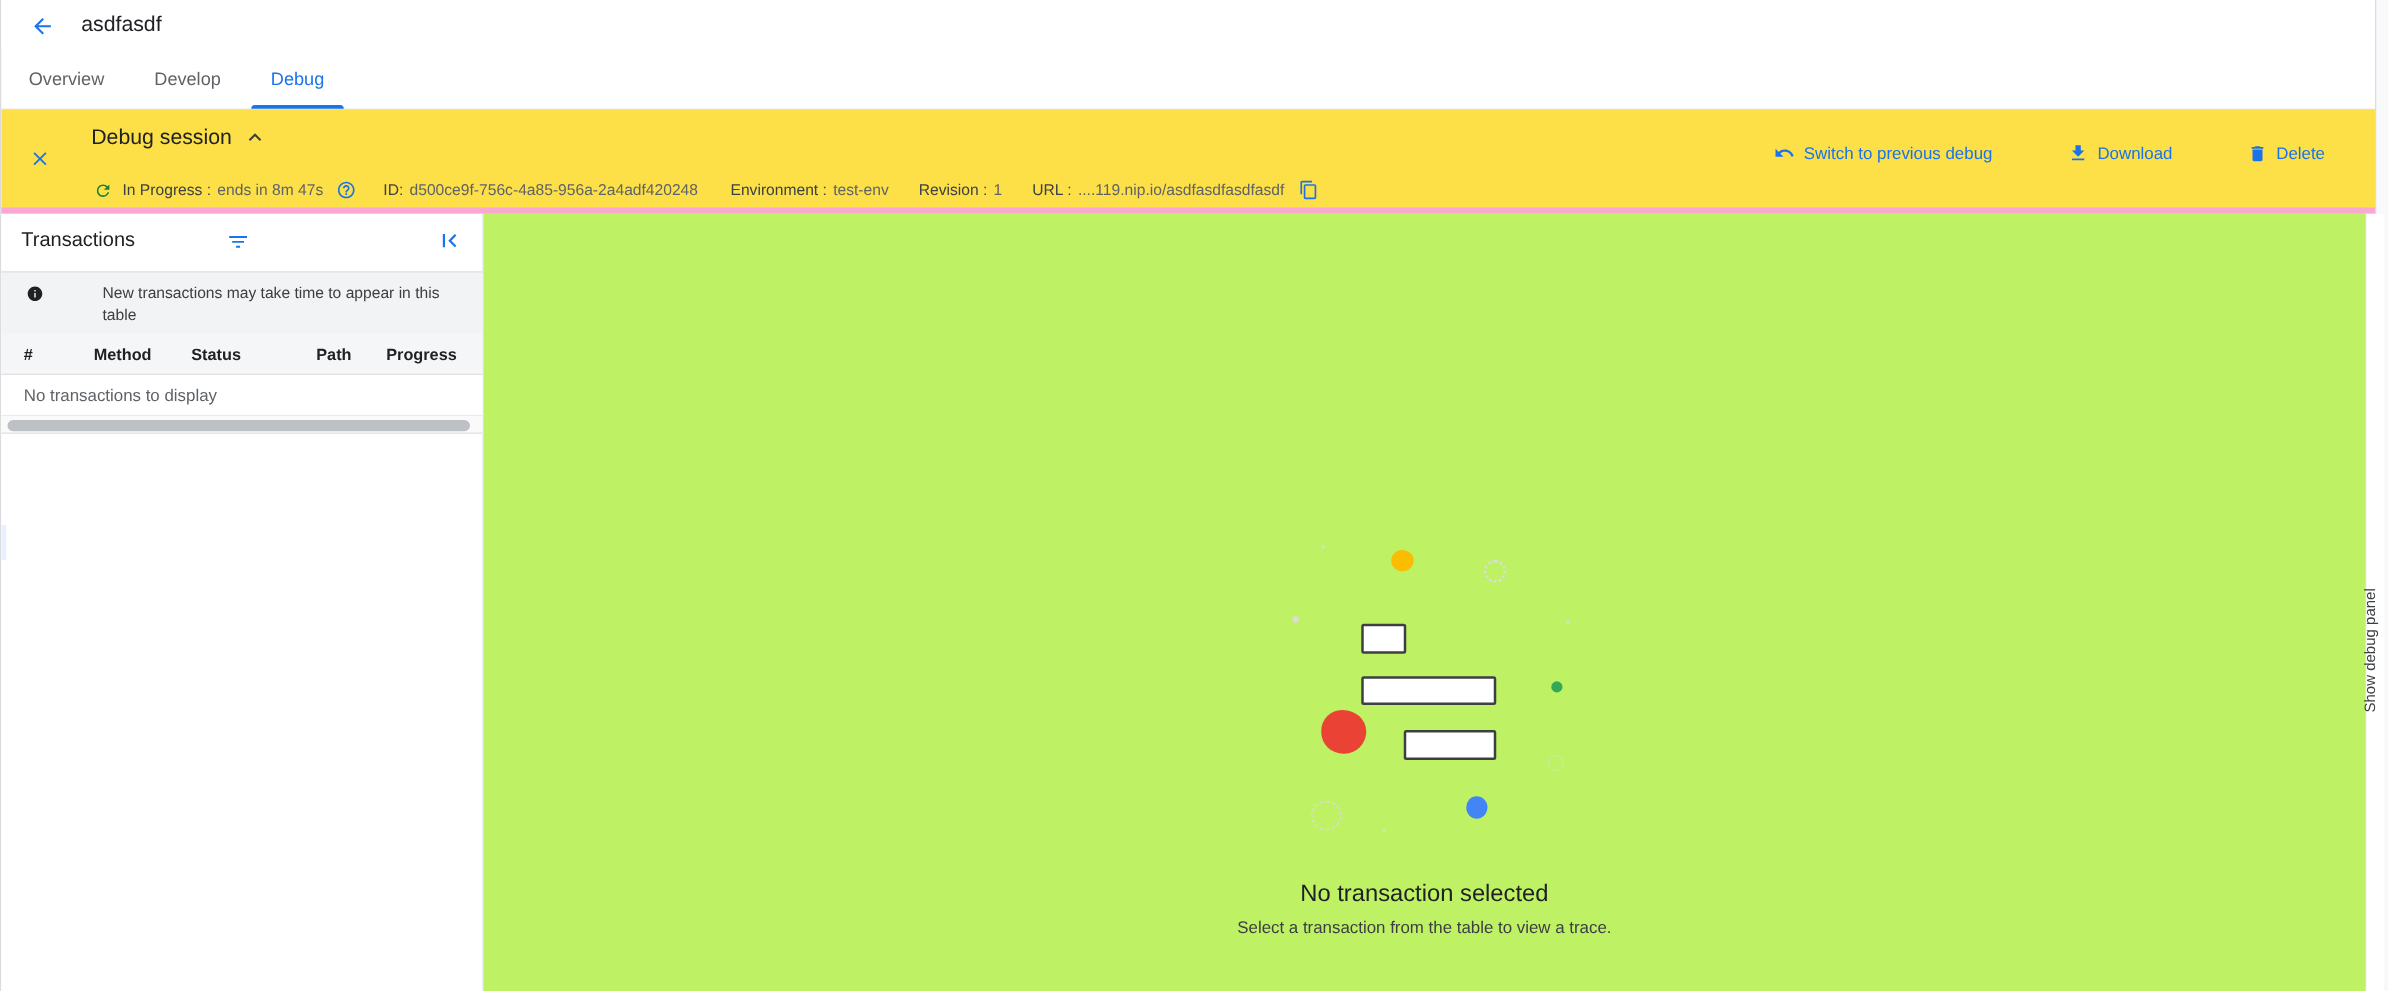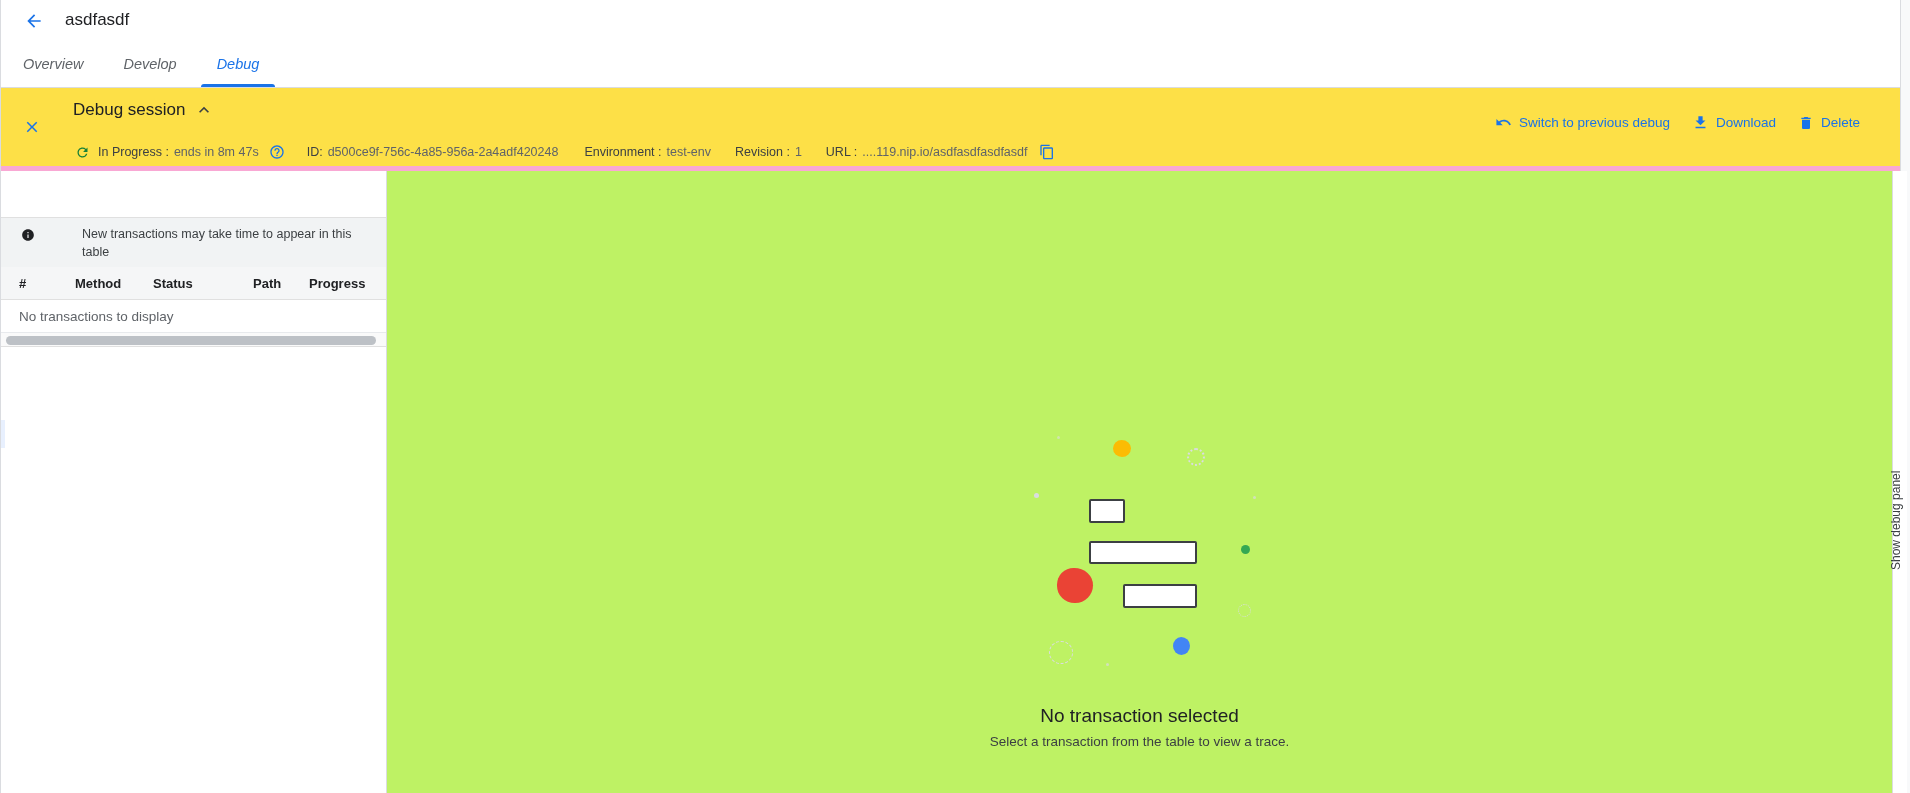--- a/index.html
+++ b/index.html
@@ -6,38 +6,38 @@
   html,body { background:#fff; }
   body { font-family:"Liberation Sans", sans-serif; color:#202124; }
   .stage { position:relative; width:1910px; height:793px; background:#fff; overflow:hidden; border-left:1px solid #dadce0; }
 
   
   .app-header { position:absolute; left:0; top:0; width:1899px; height:40px; background:#fff; }
   .back-btn { position:absolute; left:20px; top:8px; width:26px; height:26px; display:flex; align-items:center; justify-content:center; cursor:pointer; border-radius:50%; }
   .page-title { position:absolute; left:64px; top:10px; font-size:17px; font-weight:500; color:#202124; }
 
   
-  .tabbar { position:absolute; left:0; top:40px; width:1899px; height:48px; border-bottom:1px solid #dadce0; display:flex; align-items:stretch; padding-left:2px;font-style:italic; }
+  .tabbar { position:absolute; left:0; top:40px; width:1899px; height:48px; border-bottom:1px solid #dadce0; display:flex; align-items:stretch; padding-left:2px; }
   .tab { position:relative; display:flex; align-items:center; padding:0 20px; font-size:14.5px; color:#5f6368; font-weight:500; cursor:pointer; }
   .tab.active { color:#1a73e8; }
   .tab.active .tab-ink { position:absolute; left:4px; right:4px; bottom:0; height:3px; background:#1a73e8; border-radius:3px 3px 0 0; }
 
   
   .session-head { position:absolute; left:0; top:88px; width:1899px; height:83px; background:#fde047; border-bottom:5px solid #f9a8d4; }
   .close-btn { position:absolute; left:22px; top:30px; width:20px; height:20px; cursor:pointer; }
   .session-title-row { position:absolute; left:72px; top:11px; display:flex; align-items:center; gap:8px; }
   .session-title { font-size:17px; color:#202124; }
   .chev-btn { width:22px; height:22px; display:flex; align-items:center; justify-content:center; cursor:pointer; }
   .status-row { position:absolute; left:74px; top:54px; height:20px; display:flex; align-items:center; font-size:12.5px; white-space:nowrap;justify-content:flex-end; }
   .status-row .lbl { color:#3c4043; }
   .status-row .val { color:#5f6368; } .mr5{margin-right:5px;} .mr8{margin-right:8px;} .mr10{margin-right:10px;} .mr24{margin-right:24px;} .mr26{margin-right:26px;}
   .help-btn { width:16px; height:16px; cursor:pointer; margin-right:22px; }
   .copy-btn { width:16px; height:16px; margin-left:12px; cursor:pointer; }
 
-  .session-actions { position:absolute; top:26px; right:40px; display:flex; gap:22px; }
+  .session-actions { position:absolute; top:26px; right:40px; display:flex; gap:60px; }
   .action-btn { display:flex; align-items:center; gap:7px; color:#1a73e8; font-size:13.5px; font-weight:500; cursor:pointer; white-space:nowrap; }
 
   
   .tx-panel { position:absolute; left:0; top:171px; width:386px; height:622px; background:#fff; border-right:1px solid #dadce0; }
   .tx-head { position:absolute; left:0; top:0; width:100%; height:46px; }
   .tx-title { position:absolute; left:16px; top:13px; font-size:16px; color:#202124; }
   .filter-btn { position:absolute; left:180px; top:13px; width:20px; height:20px; cursor:pointer; }
   .collapse-btn { position:absolute; left:348px; top:11px; width:22px; height:22px; cursor:pointer; }
   .tx-notice { position:absolute; left:0; top:46px; width:100%; height:50px; background:#f1f3f4; border-top:1px solid #e0e0e0; display:flex;gap:38px; }
   .notice-icon { margin:10px 9px 0 20px; flex:0 0 14px; }
@@ -168,20 +168,37 @@
           <svg width="16" height="16" viewBox="0 0 24 24" fill="#1a73e8">
               <path d="M6 19c0 1.1.9 2 2 2h8c1.1 0 2-.9 2-2V7H6v12zM19 4h-3.5l-1-1h-5l-1 1H5v2h14V4z"></path>
             </svg>
         </span>
         <span>Delete</span>
       </div>
     </div>
   </div>
 
   <div class="tx-panel">
+    <div class="tx-head">
+      <div class="tx-title">Transactions</div>
+      <div class="filter-btn">
+        <span>
+          <svg width="19" height="19" viewBox="0 0 24 24" fill="#1a73e8">
+              <path d="M10 18h4v-2h-4v2zM3 6v2h18V6H3zm3 7h12v-2H6v2z"></path>
+            </svg>
+        </span>
+      </div>
+      <div class="collapse-btn">
+        <span>
+          <svg width="21" height="21" viewBox="0 0 24 24" fill="#1a73e8">
+              <path d="M18.41 16.59 13.82 12l4.59-4.59L17 6l-6 6 6 6 1.41-1.41zM6 6h2v12H6V6z"></path>
+            </svg>
+        </span>
+      </div>
+    </div>
 
     <div class="tx-notice">
       <span class="notice-icon">
         <svg width="14" height="14" viewBox="0 0 24 24" fill="#202124">
             <path d="M12 2C6.48 2 2 6.48 2 12s4.48 10 10 10 10-4.48 10-10S17.52 2 12 2zm1 15h-2v-6h2v6zm0-8h-2V7h2v2z"></path>
           </svg>
       </span>
       <span class="notice-text">New transactions may take time to appear in this table</span>
     </div>
 

